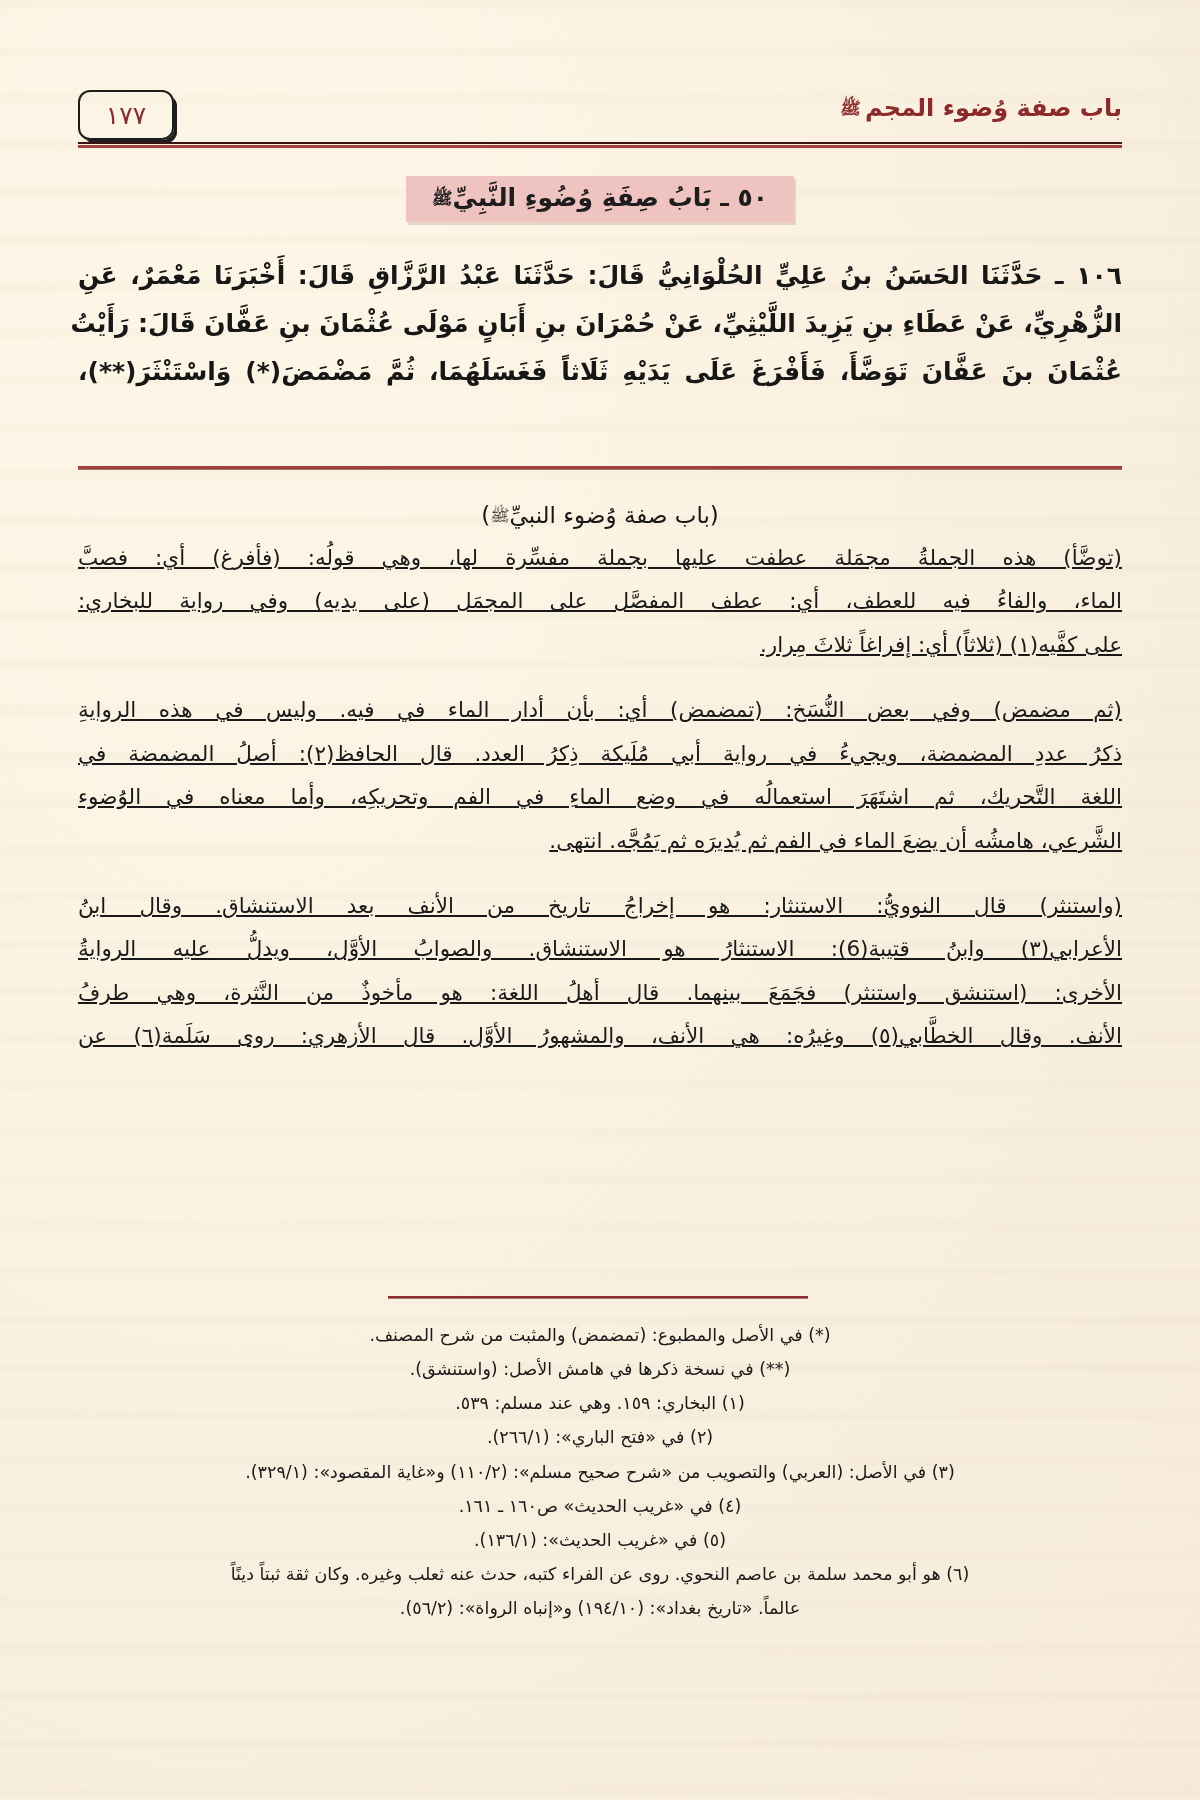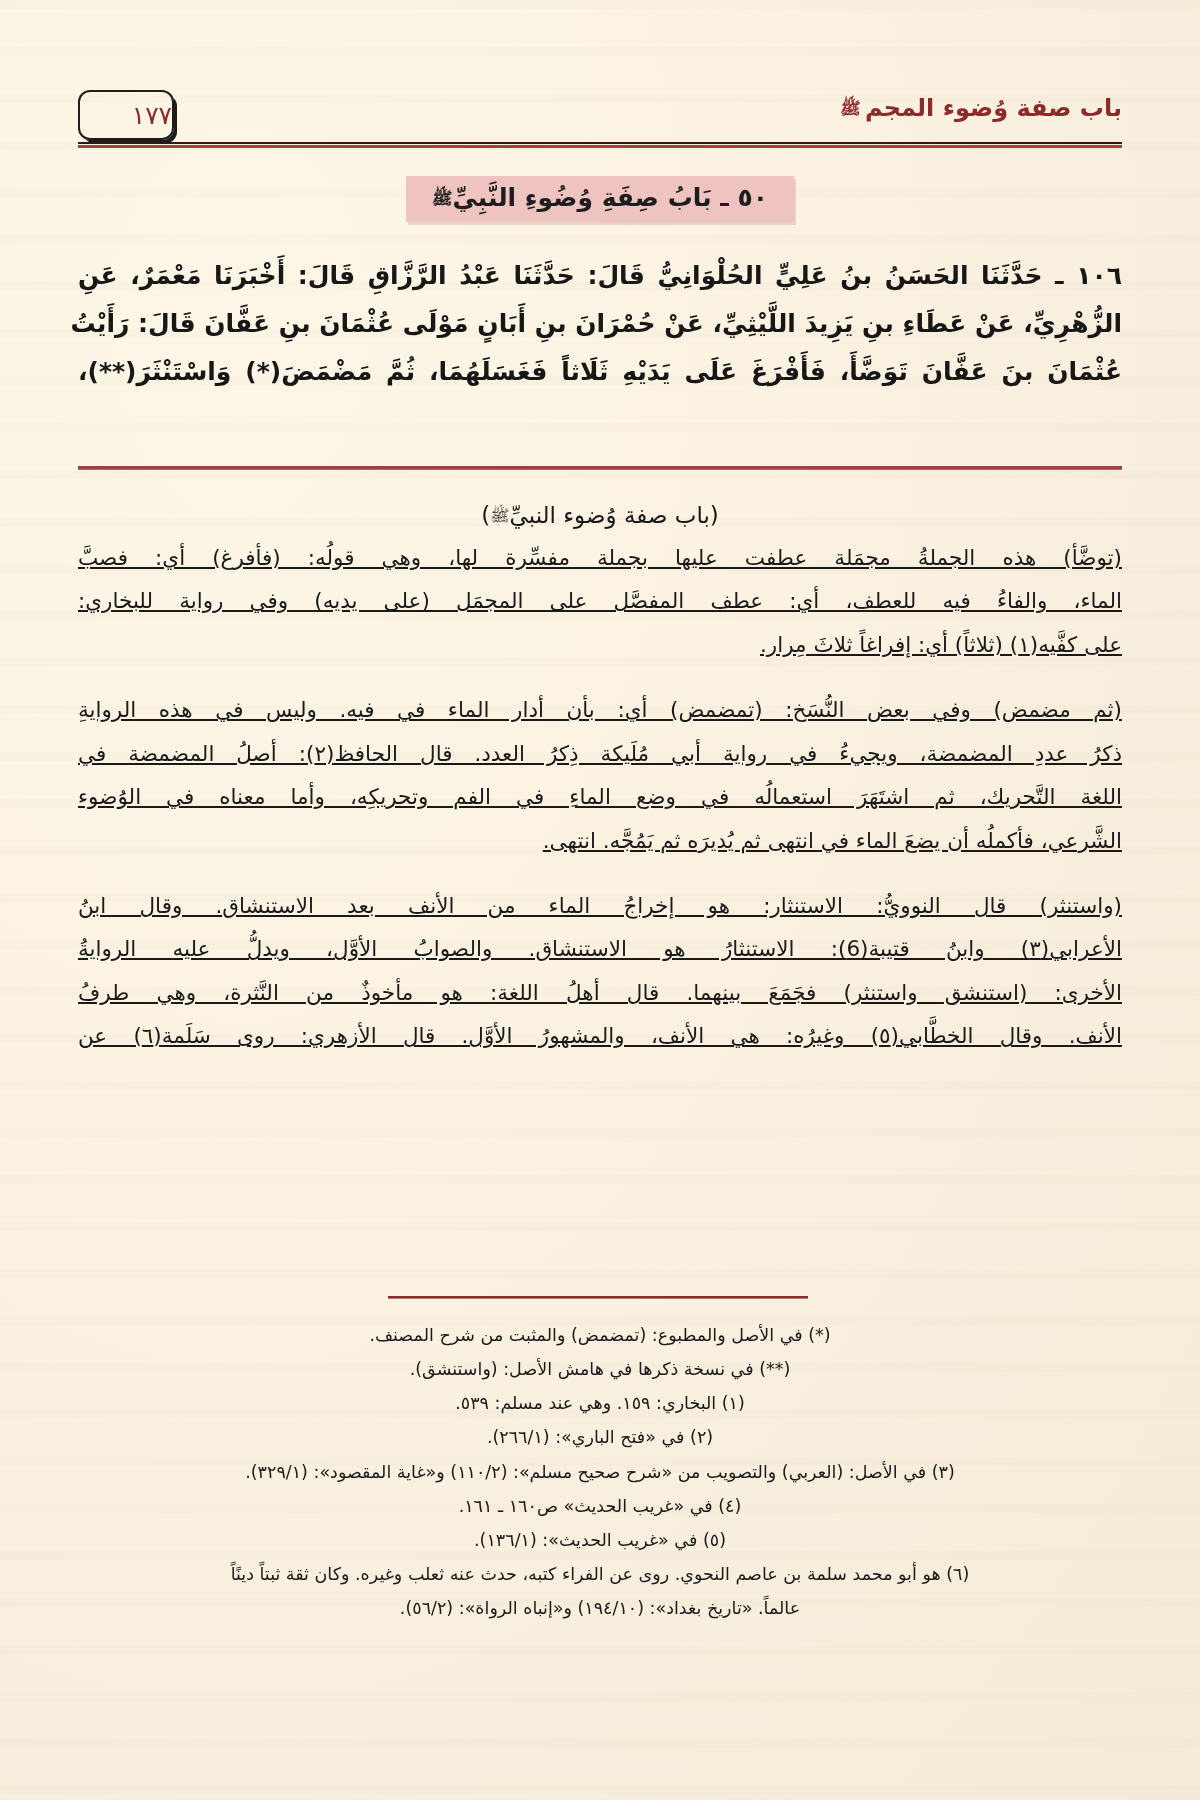--- a/index.html
+++ b/index.html
@@ -64,20 +64,21 @@
     left: 0;
     top: 4px;
     width: 92px;
     height: 46px;
     border: 2.5px solid #1d1d1d;
     border-radius: 12px;
     box-shadow: 4px 4px 0 -1px #1d1d1d;
     background: transparent;
     display: flex;
     align-items: center;
+    justify-content: center;
   }
   .page-number {
     font-family: "DejaVu Sans", sans-serif;
     font-size: 25px;
     color: #8d2b2b;
     letter-spacing: 1px;
     direction: rtl;
   }
 
   .running-title {
@@ -316,25 +317,25 @@
       <p>
         <span class="ln">(توضَّأ) هذه الجملةُ مجمَلة عطفت عليها بجملة مفسِّرة لها، وهي قولُه: (فأفرغ) أي: فصبَّ</span>
         <span class="ln">الماء، والفاءُ فيه للعطف، أي: عطف المفصَّل على المجمَل (على يديه) وفي رواية للبخاري:</span>
         <span class="ln free">على كفَّيه(١) (ثلاثاً) أي: إفراغاً ثلاثَ مِرار.</span>
       </p>
 
       <p>
         <span class="ln">(ثم مضمض) وفي بعض النُّسَخ: (تمضمض) أي: بأن أدار الماء في فيه. وليس في هذه الروايةِ</span>
         <span class="ln">ذكرُ عددِ المضمضة، ويجيءُ في رواية أبي مُلَيكة ذِكرُ العدد. قال الحافظ(٢): أصلُ المضمضة في</span>
         <span class="ln">اللغة التَّحريك، ثم اشتَهَرَ استعمالُه في وضع الماءِ في الفم وتحريكِه، وأما معناه في الوُضوء</span>
-        <span class="ln free">الشَّرعي، فأكملُه أن يضعَ الماء في انتهى ثم يُديرَه ثم يَمُجَّه. انتهى.</span>
+        <span class="ln free">الشَّرعي، هامشُه أن يضعَ الماء في الفم ثم يُديرَه ثم يَمُجَّه. انتهى.</span>
       </p>
 
       <p>
-        <span class="ln">(واستنثر) قال النوويُّ: الاستنثار: هو إخراجُ الماء من الأنف بعد الاستنشاق. وقال ابنُ</span>
+        <span class="ln">(واستنثر) قال النوويُّ: الاستنثار: هو إخراجُ تاريخ من الأنف بعد الاستنشاق. وقال ابنُ</span>
         <span class="ln">الأعرابي(٣) وابنُ قتيبة(6): الاستنثارُ هو الاستنشاق. والصوابُ الأوَّل، ويدلُّ عليه الروايةُ</span>
         <span class="ln">الأخرى: (استنشق واستنثر) فجَمَعَ بينهما. قال أهلُ اللغة: هو مأخوذٌ من النَّثرة، وهي طرفُ</span>
         <span class="ln">الأنف. وقال الخطَّابي(٥) وغيرُه: هي الأنف، والمشهورُ الأوَّل. قال الأزهري: روى سَلَمة(٦) عن</span>
       </p>
 
     </div>
 
     <div class="footnote-rule"></div>
 
     <div class="footnotes">

